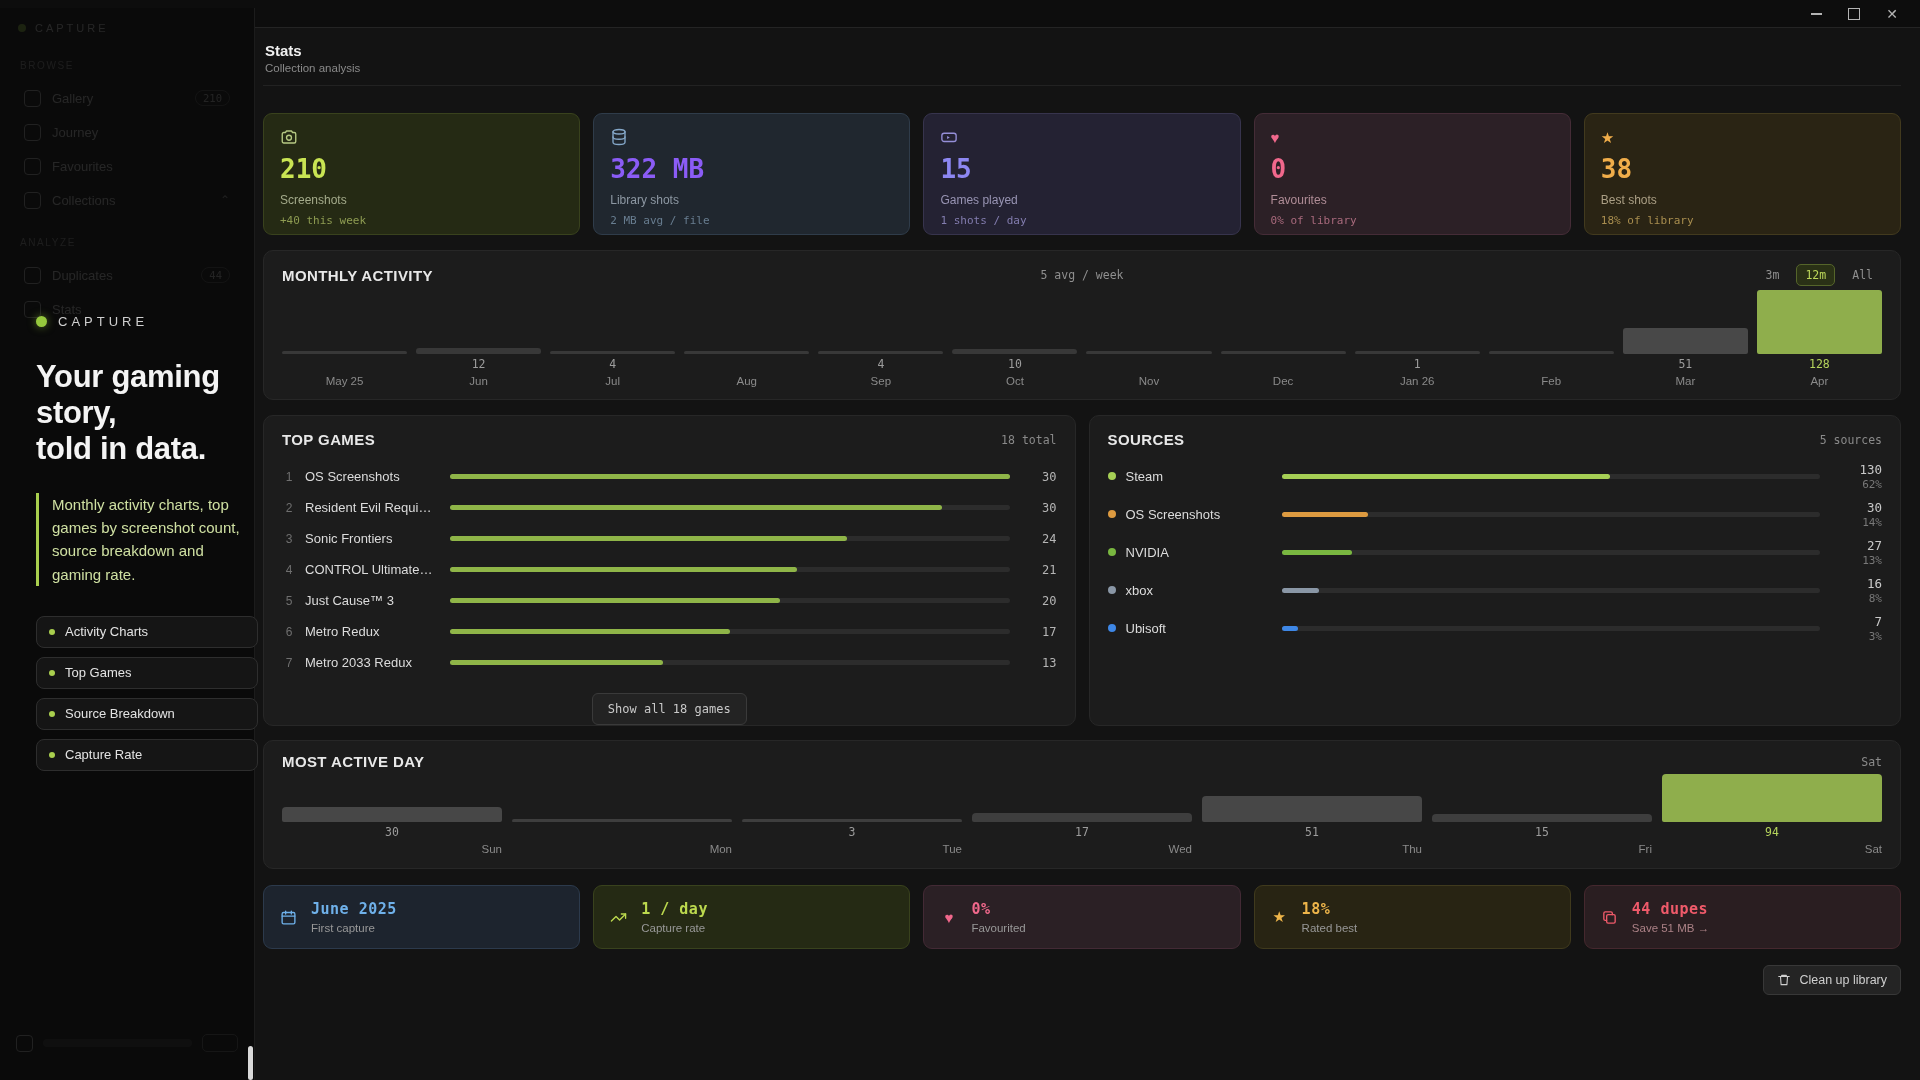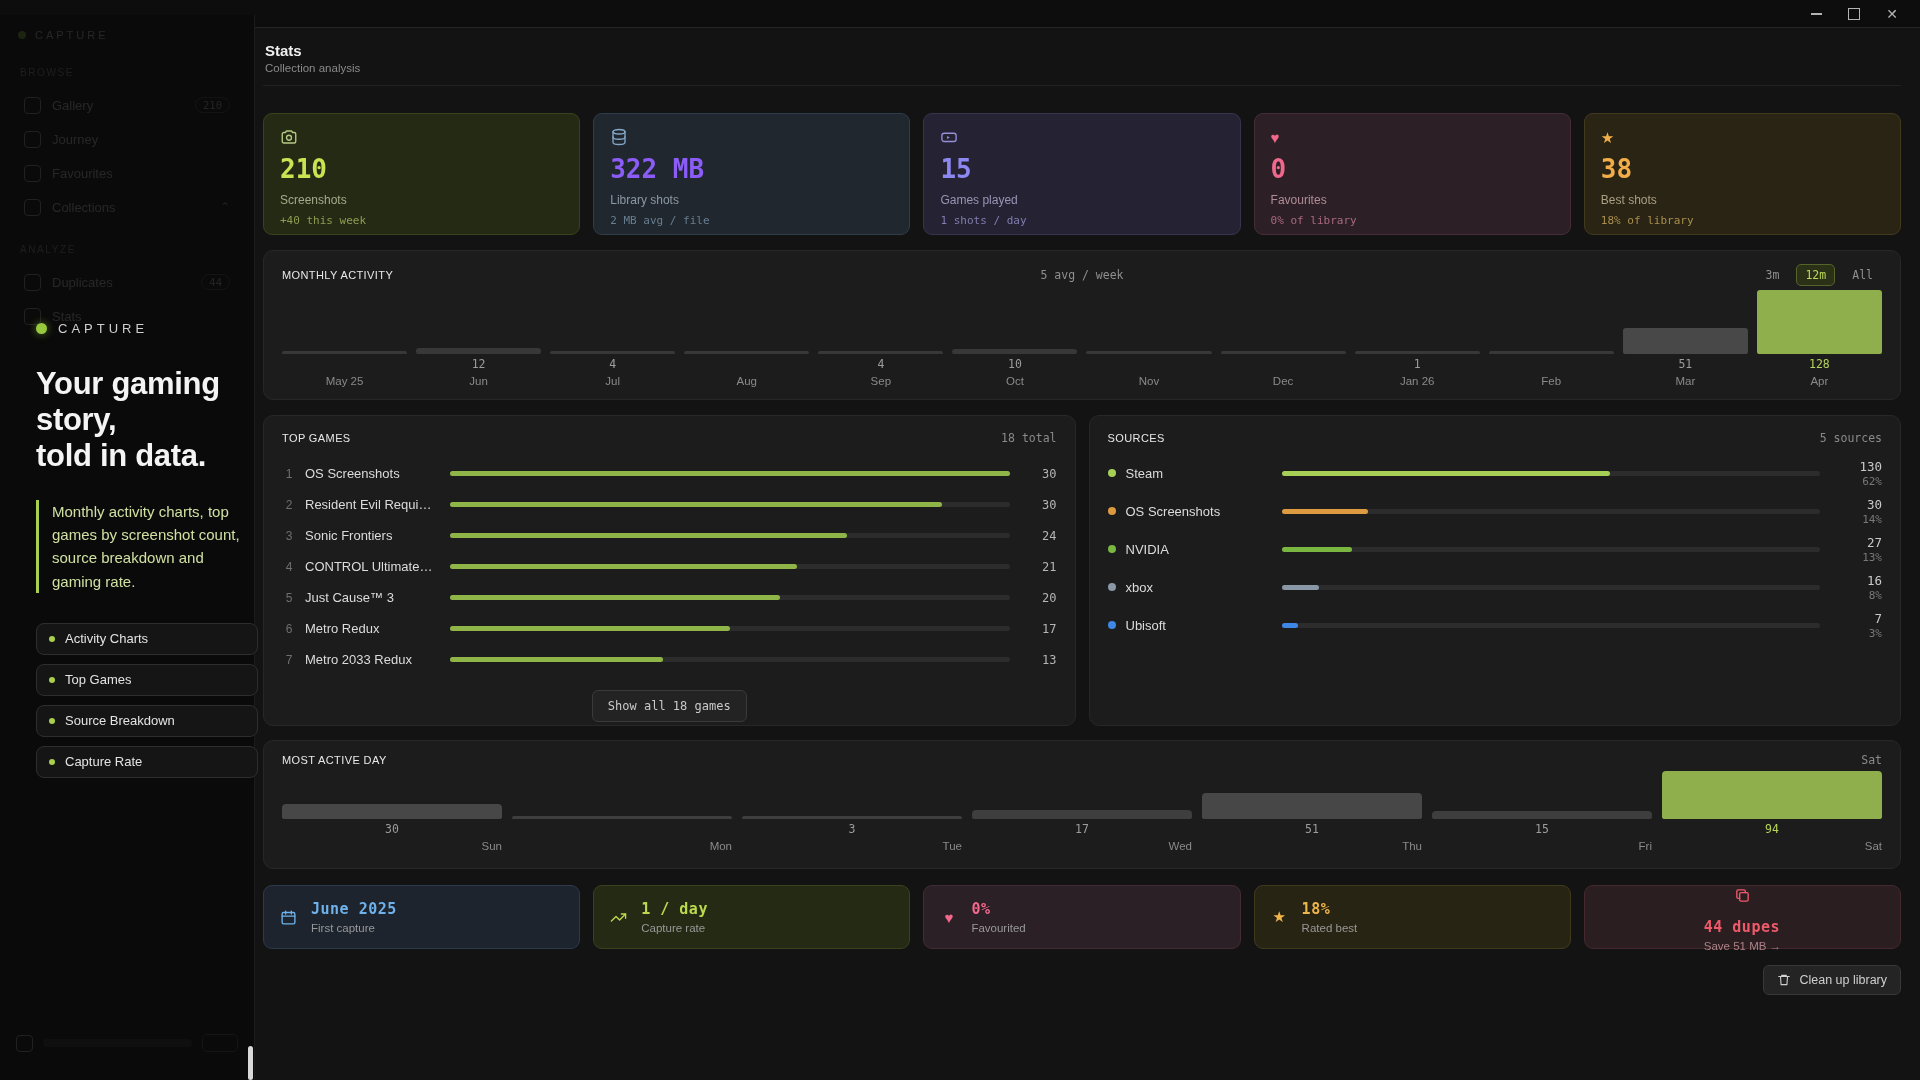--- a/index.html
+++ b/index.html
@@ -8,21 +8,21 @@
   .screen{position:relative;width:1920px;height:1080px;background:#0d0d0d;overflow:hidden;}
 
   
   .titlebar{position:absolute;top:0;left:0;right:0;height:27px;display:flex;justify-content:flex-end;align-items:center;padding-right:10px;gap:2px;z-index:40;}
   .win-btn{width:36px;height:23px;display:flex;align-items:center;justify-content:center;color:#b4b4b4;background:none;border:none;cursor:pointer;}
   .glyph-min{display:block;width:11px;height:2px;background:currentColor;}
   .glyph-max{display:block;width:10px;height:10px;border:1.5px solid currentColor;}
   .glyph-close{font-size:14px;line-height:1;}
 
   
-  .sidebar{position:absolute;left:0;top:15px;bottom:0;width:254px;background:#0a0a0a;border-right:1px solid #1c1c1c;}
+  .sidebar{position:absolute;left:0;top:8px;bottom:0;width:254px;background:#0a0a0a;border-right:1px solid #1c1c1c;}
   .sb-dim{position:absolute;inset:0;opacity:.13;padding:8px 16px;box-sizing:border-box;}
   .sb-brand{display:flex;gap:9px;align-items:center;height:20px;margin:2px 0 22px 2px;}
   .sb-brand-dot{width:8px;height:8px;background:#96c93d;border-radius:50%;}
   .sb-brand-text{font-size:11px;letter-spacing:3px;color:#ddd;}
   .sb-sec{font-size:10px;letter-spacing:1.6px;color:#9a9a9a;margin:20px 0 10px 4px;}
   .sb-item{display:flex;align-items:center;gap:11px;height:34px;border-radius:7px;padding:0 8px;color:#ddd;font-size:13px;}
   .sb-ic{width:15px;height:15px;border:1.5px solid #bbb;border-radius:4px;flex-shrink:0;}
   .sb-badge{margin-left:auto;font-family:"DejaVu Sans Mono",monospace;font-size:10.5px;color:#ccc;border:1px solid #555;border-radius:9px;padding:1px 7px;}
   .sb-chev{margin-left:auto;color:#aaa;font-size:12px;}
   .sb-foot{position:absolute;bottom:28px;left:16px;right:16px;display:flex;align-items:center;gap:10px;}
@@ -57,21 +57,21 @@
   .sc-sub{font-size:11px;}
   .c0{background:#252a14;border-color:#39421d;} .c0 .sc-icon{color:#b6c983;} .c0 .sc-value{color:#c9e453;} .c0 .sc-label{color:#a4ab8b;} .c0 .sc-sub{color:#8e9c52;}
   .c1{background:#20272f;border-color:#2f3c4a;} .c1 .sc-icon{color:#85a8ca;} .c1 .sc-value{color:#8b5cf6;} .c1 .sc-label{color:#8d98a3;} .c1 .sc-sub{color:#687d90;}
   .c2{background:#242233;border-color:#37344d;} .c2 .sc-icon{color:#958fd8;} .c2 .sc-value{color:#8d87f2;} .c2 .sc-label{color:#9894b3;} .c2 .sc-sub{color:#837daf;}
   .c3{background:#2c2026;border-color:#452c37;} .c3 .sc-icon{color:#f1688c;} .c3 .sc-value{color:#f1688c;} .c3 .sc-label{color:#b08d97;} .c3 .sc-sub{color:#a96a7d;}
   .c4{background:#2a2414;border-color:#423a1e;} .c4 .sc-icon{color:#f0ad4a;} .c4 .sc-value{color:#f0ad4a;} .c4 .sc-label{color:#ab9f85;} .c4 .sc-sub{color:#a98e4f;}
 
   
   .panel{background:#1c1c1c;border:1px solid #272727;border-radius:10px;box-sizing:border-box;}
   .p-head{display:flex;align-items:center;justify-content:space-between;position:relative;}
-  .p-title{font-size:11px;font-weight:400;color:#e8e8e8;letter-spacing:.4px;}
+  .p-title{font-size:15px;font-weight:700;color:#e8e8e8;letter-spacing:.4px;}
   .p-sub-mono{font-family:"DejaVu Sans Mono",monospace;font-size:11.5px;color:#8a8a8a;text-align:right;}
 
   
   .monthly{margin-top:15px;height:150px;padding:13px 18px;}
   .avg-label{position:absolute;left:0;right:0;text-align:center;font-family:"DejaVu Sans Mono",monospace;font-size:11.5px;color:#8f8f8f;pointer-events:none;}
   .range{display:flex;gap:8px;align-items:flex-end;}
   .range-btn{background:none;border:1px solid transparent;color:#8f8f8f;font-family:"DejaVu Sans Mono",monospace;font-size:11.5px;padding:3px 8px;border-radius:5px;cursor:pointer;}
   .range-btn.active{color:#bcd75a;background:#2a3116;border-color:#55652a;}
   .m-chart{display:flex;gap:9px;margin-top:4px;}
   .m-col{flex:1;display:flex;flex-direction:column;justify-content:flex-end;}
@@ -119,21 +119,21 @@
   .sum-card{flex:1;height:64px;border-radius:9px;border:1px solid transparent;display:flex;align-items:center;gap:13px;padding:0 15px;box-sizing:border-box;}
   .sum-icon{width:19px;height:19px;display:flex;align-items:center;justify-content:center;flex-shrink:0;}
   .sum-icon svg{width:17px;height:17px;}
   .sum-glyph{font-size:15px;}
   .sum-value{font-family:"DejaVu Sans Mono",monospace;font-weight:700;font-size:15px;letter-spacing:.5px;}
   .sum-label{font-size:11.5px;color:#989898;margin-top:4px;}
   .su0{background:#1d242e;border-color:#2c3a4c;} .su0 .sum-value,.su0 .sum-icon{color:#6fb1ea;}
   .su1{background:#252a14;border-color:#39421d;} .su1 .sum-value,.su1 .sum-icon{color:#bcd94e;}
   .su2{background:#2b2025;border-color:#432a35;} .su2 .sum-value,.su2 .sum-icon{color:#f1688c;}
   .su3{background:#282413;border-color:#403a1d;} .su3 .sum-value,.su3 .sum-icon{color:#eeb54a;}
-  .su4{background:#2a1e21;border-color:#45282e;flex-direction:column;} .su4 .sum-value,.su4 .sum-icon{color:#ef5a6a;} .su4 .sum-label{color:#ac8287;}
+  .su4{background:#2a1e21;border-color:#45282e;} .su4 .sum-value,.su4 .sum-icon{color:#ef5a6a;} .su4 .sum-label{color:#ac8287;}
 
   .cleanup-row{display:flex;justify-content:flex-end;margin-top:16px;}
   .cleanup-btn{display:flex;align-items:center;gap:8px;background:#242424;border:1px solid #383838;color:#cfcfcf;font-family:"Liberation Sans",sans-serif;font-size:12.5px;padding:7px 13px;border-radius:6px;cursor:pointer;}
   .cleanup-btn svg{width:14px;height:14px;}
 </style>
 </head>
 <body>
 
 <div class="screen">
 

